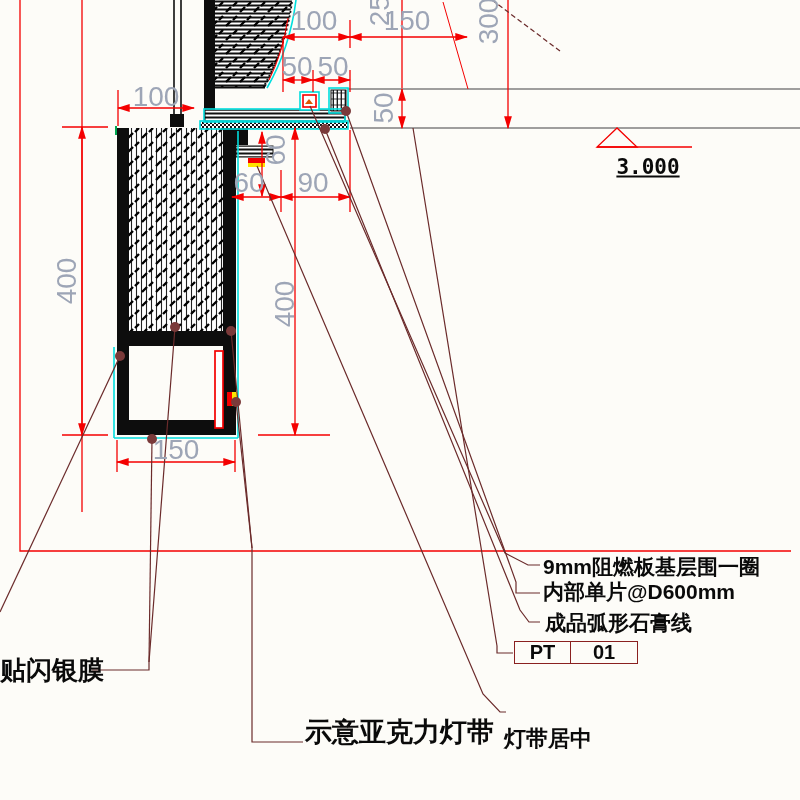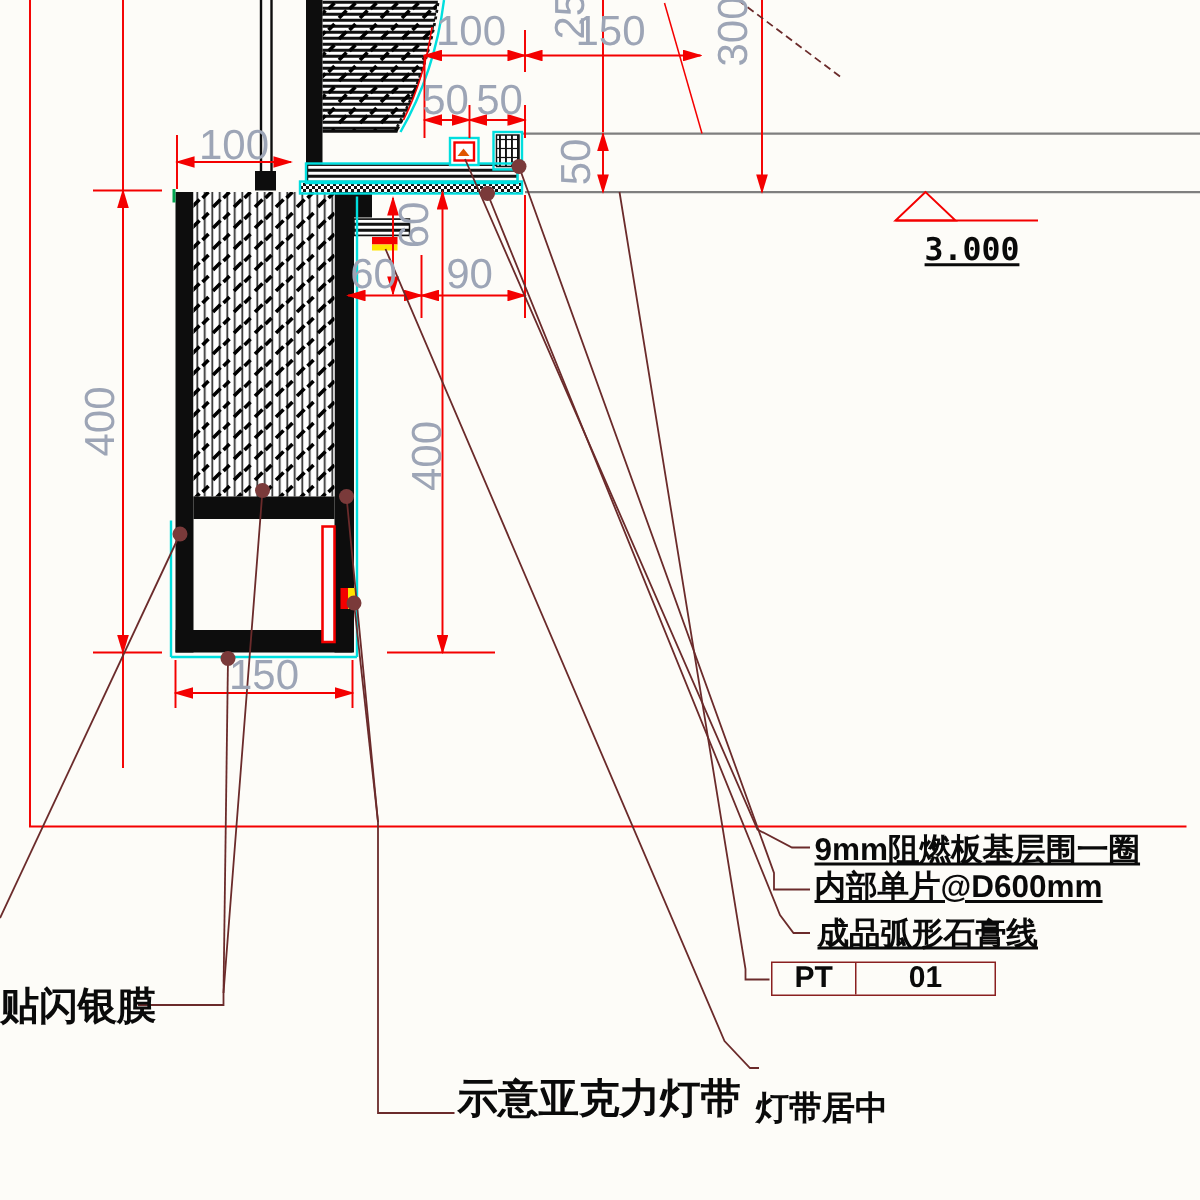--- a/index.html
+++ b/index.html
@@ -4,28 +4,28 @@
 <style>
   html,body{margin:0;padding:0;background:#fdfcf8;}
   .canvas{position:relative;width:800px;height:800px;background:#fdfcf8;overflow:hidden;
           font-family:"Liberation Sans", sans-serif;}
   .canvas svg{position:absolute;left:0;top:0;}
   .lbl{position:absolute;white-space:nowrap;line-height:1;}
   .dim{color:#9da5b6;font-size:28px;font-family:"Liberation Sans",sans-serif;
        transform:translate(-50%,-50%);}
   .dim.vert{transform:translate(-50%,-50%) rotate(-90deg);}
   .cjk{color:#0a0a0a;font-weight:600;}
-  .note-r{font-size:21px;text-decoration:underline;}
+  .note-r{font-size:21px;}
   .elev{font-family:"DejaVu Sans Mono",monospace;font-weight:700;font-size:21px;color:#0a0a0a;
         transform:translate(-50%,-50%);text-decoration:underline;}
   .acrylic{font-size:27px;}
   .film{font-size:26px;}
   .paint{font-size:23px;}
   .lspec{font-size:22px;}
-  .pt-box{position:absolute;left:514px;top:641px;width:150px;height:23px;display:flex;
+  .pt-box{position:absolute;left:514px;top:641px;width:124px;height:23px;display:flex;
           border:1.6px solid #8a2020;box-sizing:border-box;background:#fdfcf8;}
   .pt-box .cell{display:flex;align-items:center;justify-content:center;
           font-size:20px;font-weight:600;color:#0a0a0a;height:100%;}
   .pt-box .c1{width:56px;border-right:1.6px solid #8a2020;box-sizing:border-box;}
   .pt-box .c2{flex:1;}
 </style>
 </head>
 <body>
 
 <div class="canvas">

